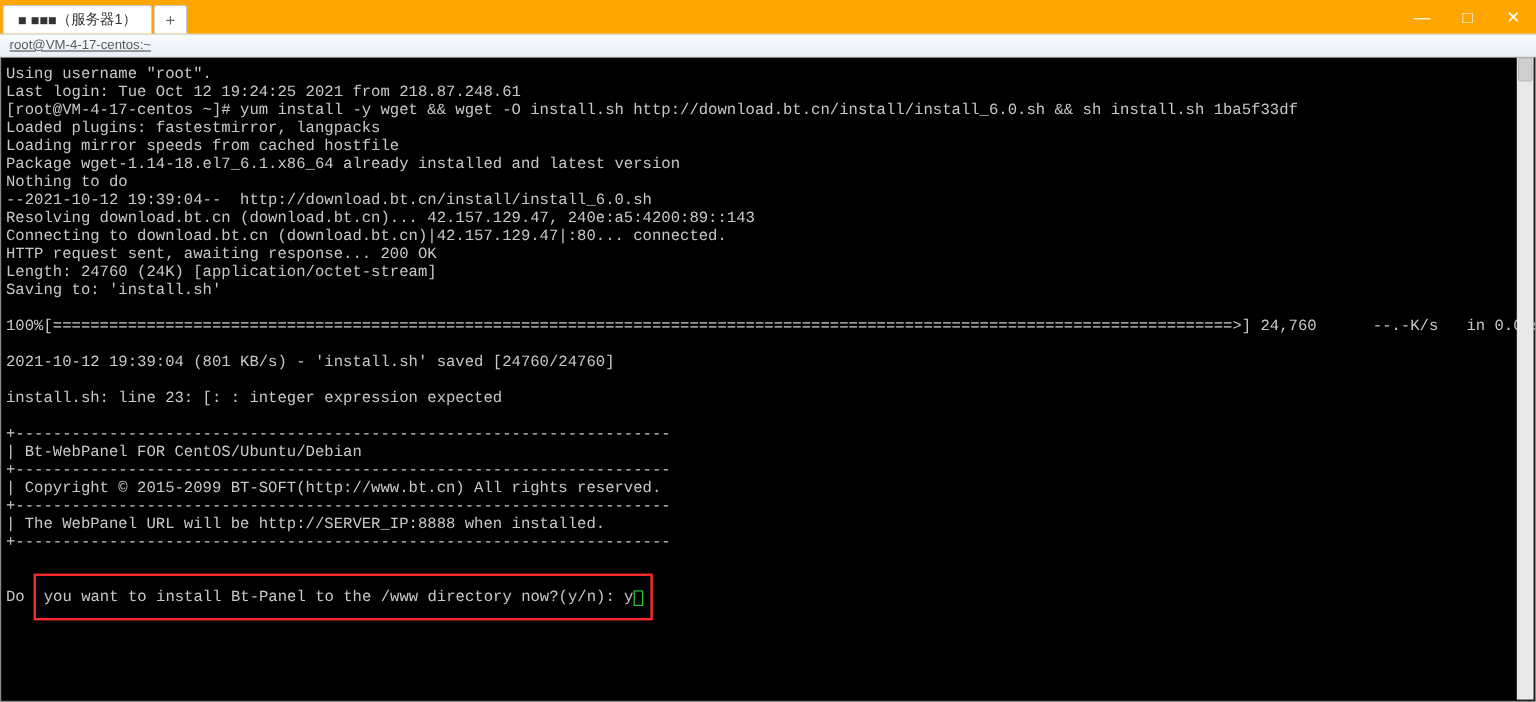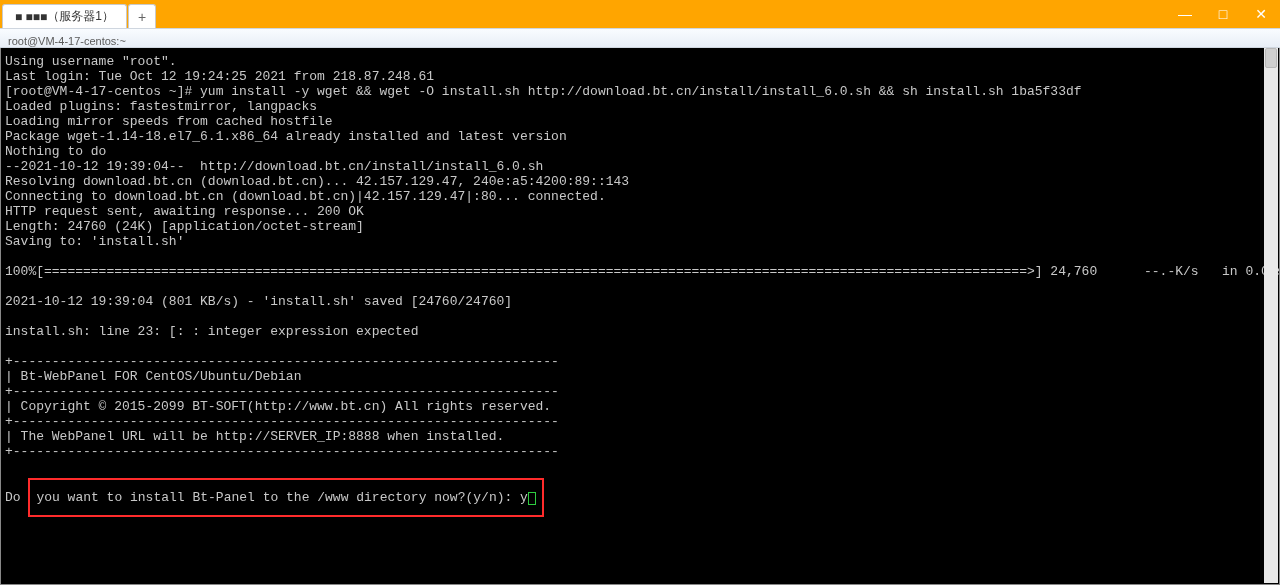--- a/index.html
+++ b/index.html
@@ -71,24 +71,25 @@
       border-top-left-radius: 3px;
       border-top-right-radius: 3px;
       cursor: pointer;
     }
     .pathbar {
       height: 20px;
       background: linear-gradient(to bottom, #f9fcff, #e8eef6);
       border-top: 1px solid #cfd6df;
       border-bottom: 1px solid #cfd6df;
       display: flex;
-      align-items: flex-end;
+      align-items: center;
       padding: 0 8px;
       font-size: 11px;
       color: #5a5a5a;
+      text-decoration: underline;
     }
     .terminal {
       background: #000;
       color: #c8c8c8;
       font-family: "Courier New", Consolas, monospace;
       font-size: 13px;
       line-height: 15px;
       padding: 6px 4px;
       height: calc(585px - 28px - 20px);
       overflow: hidden;

